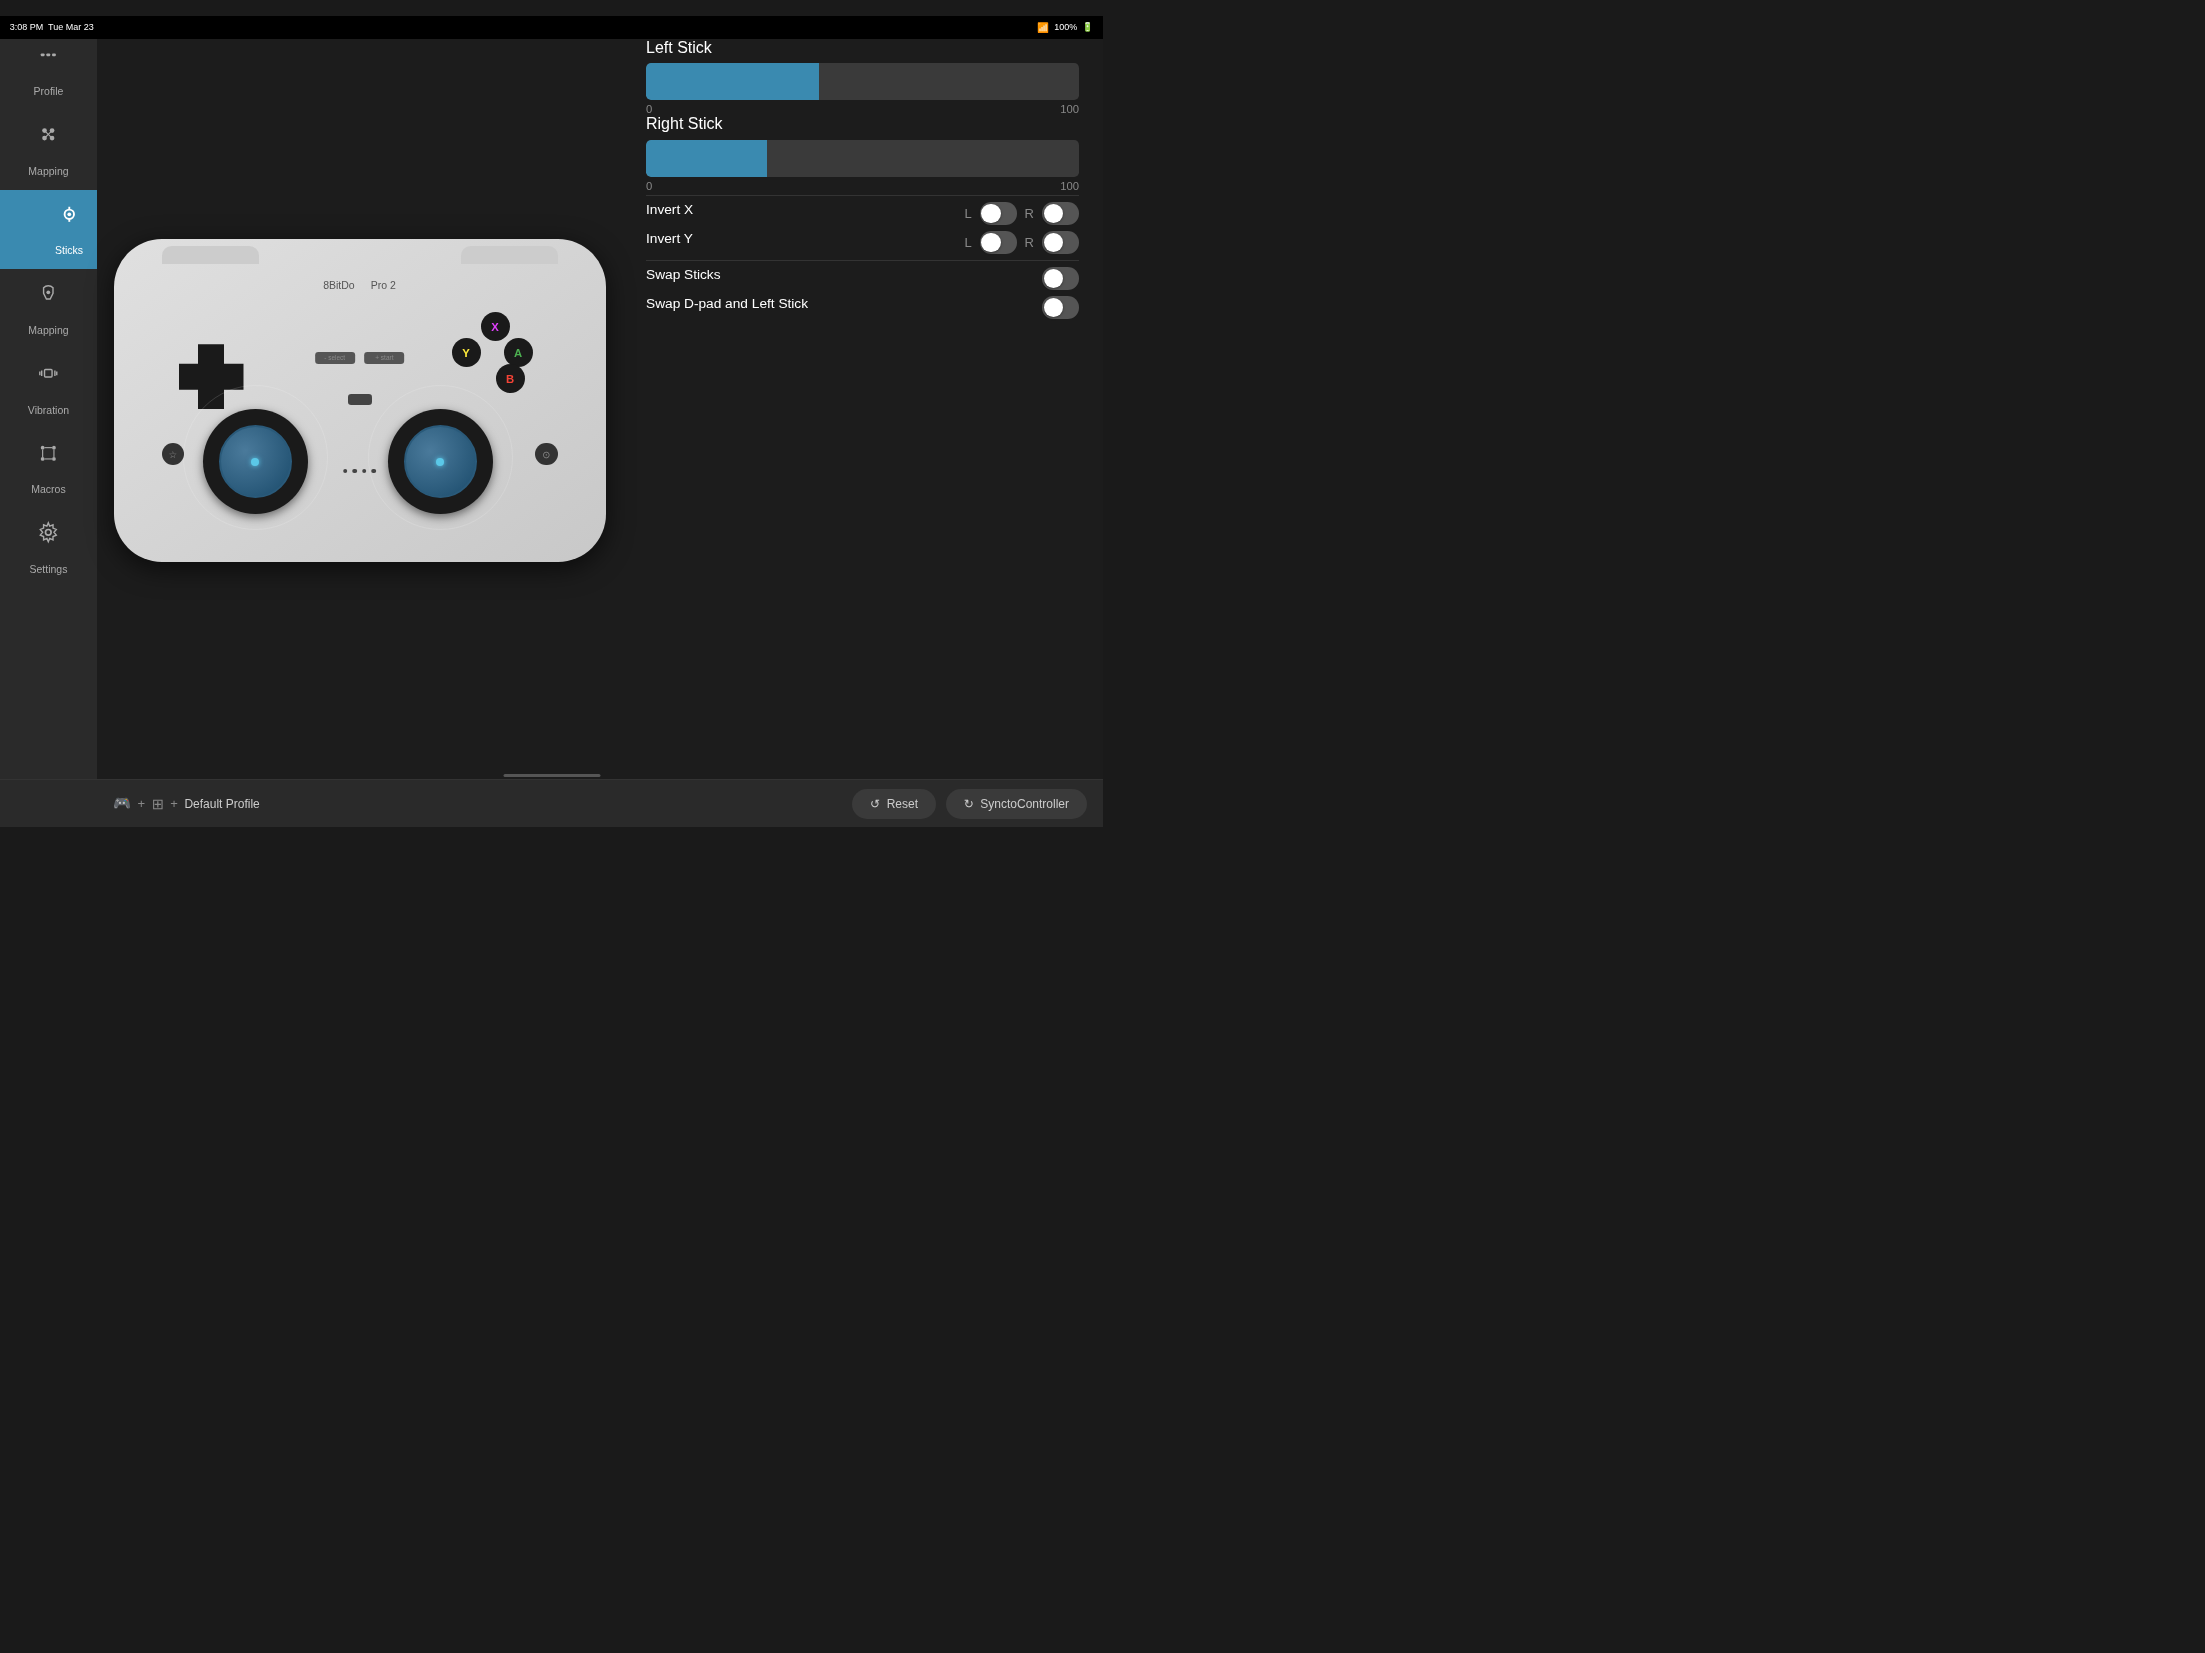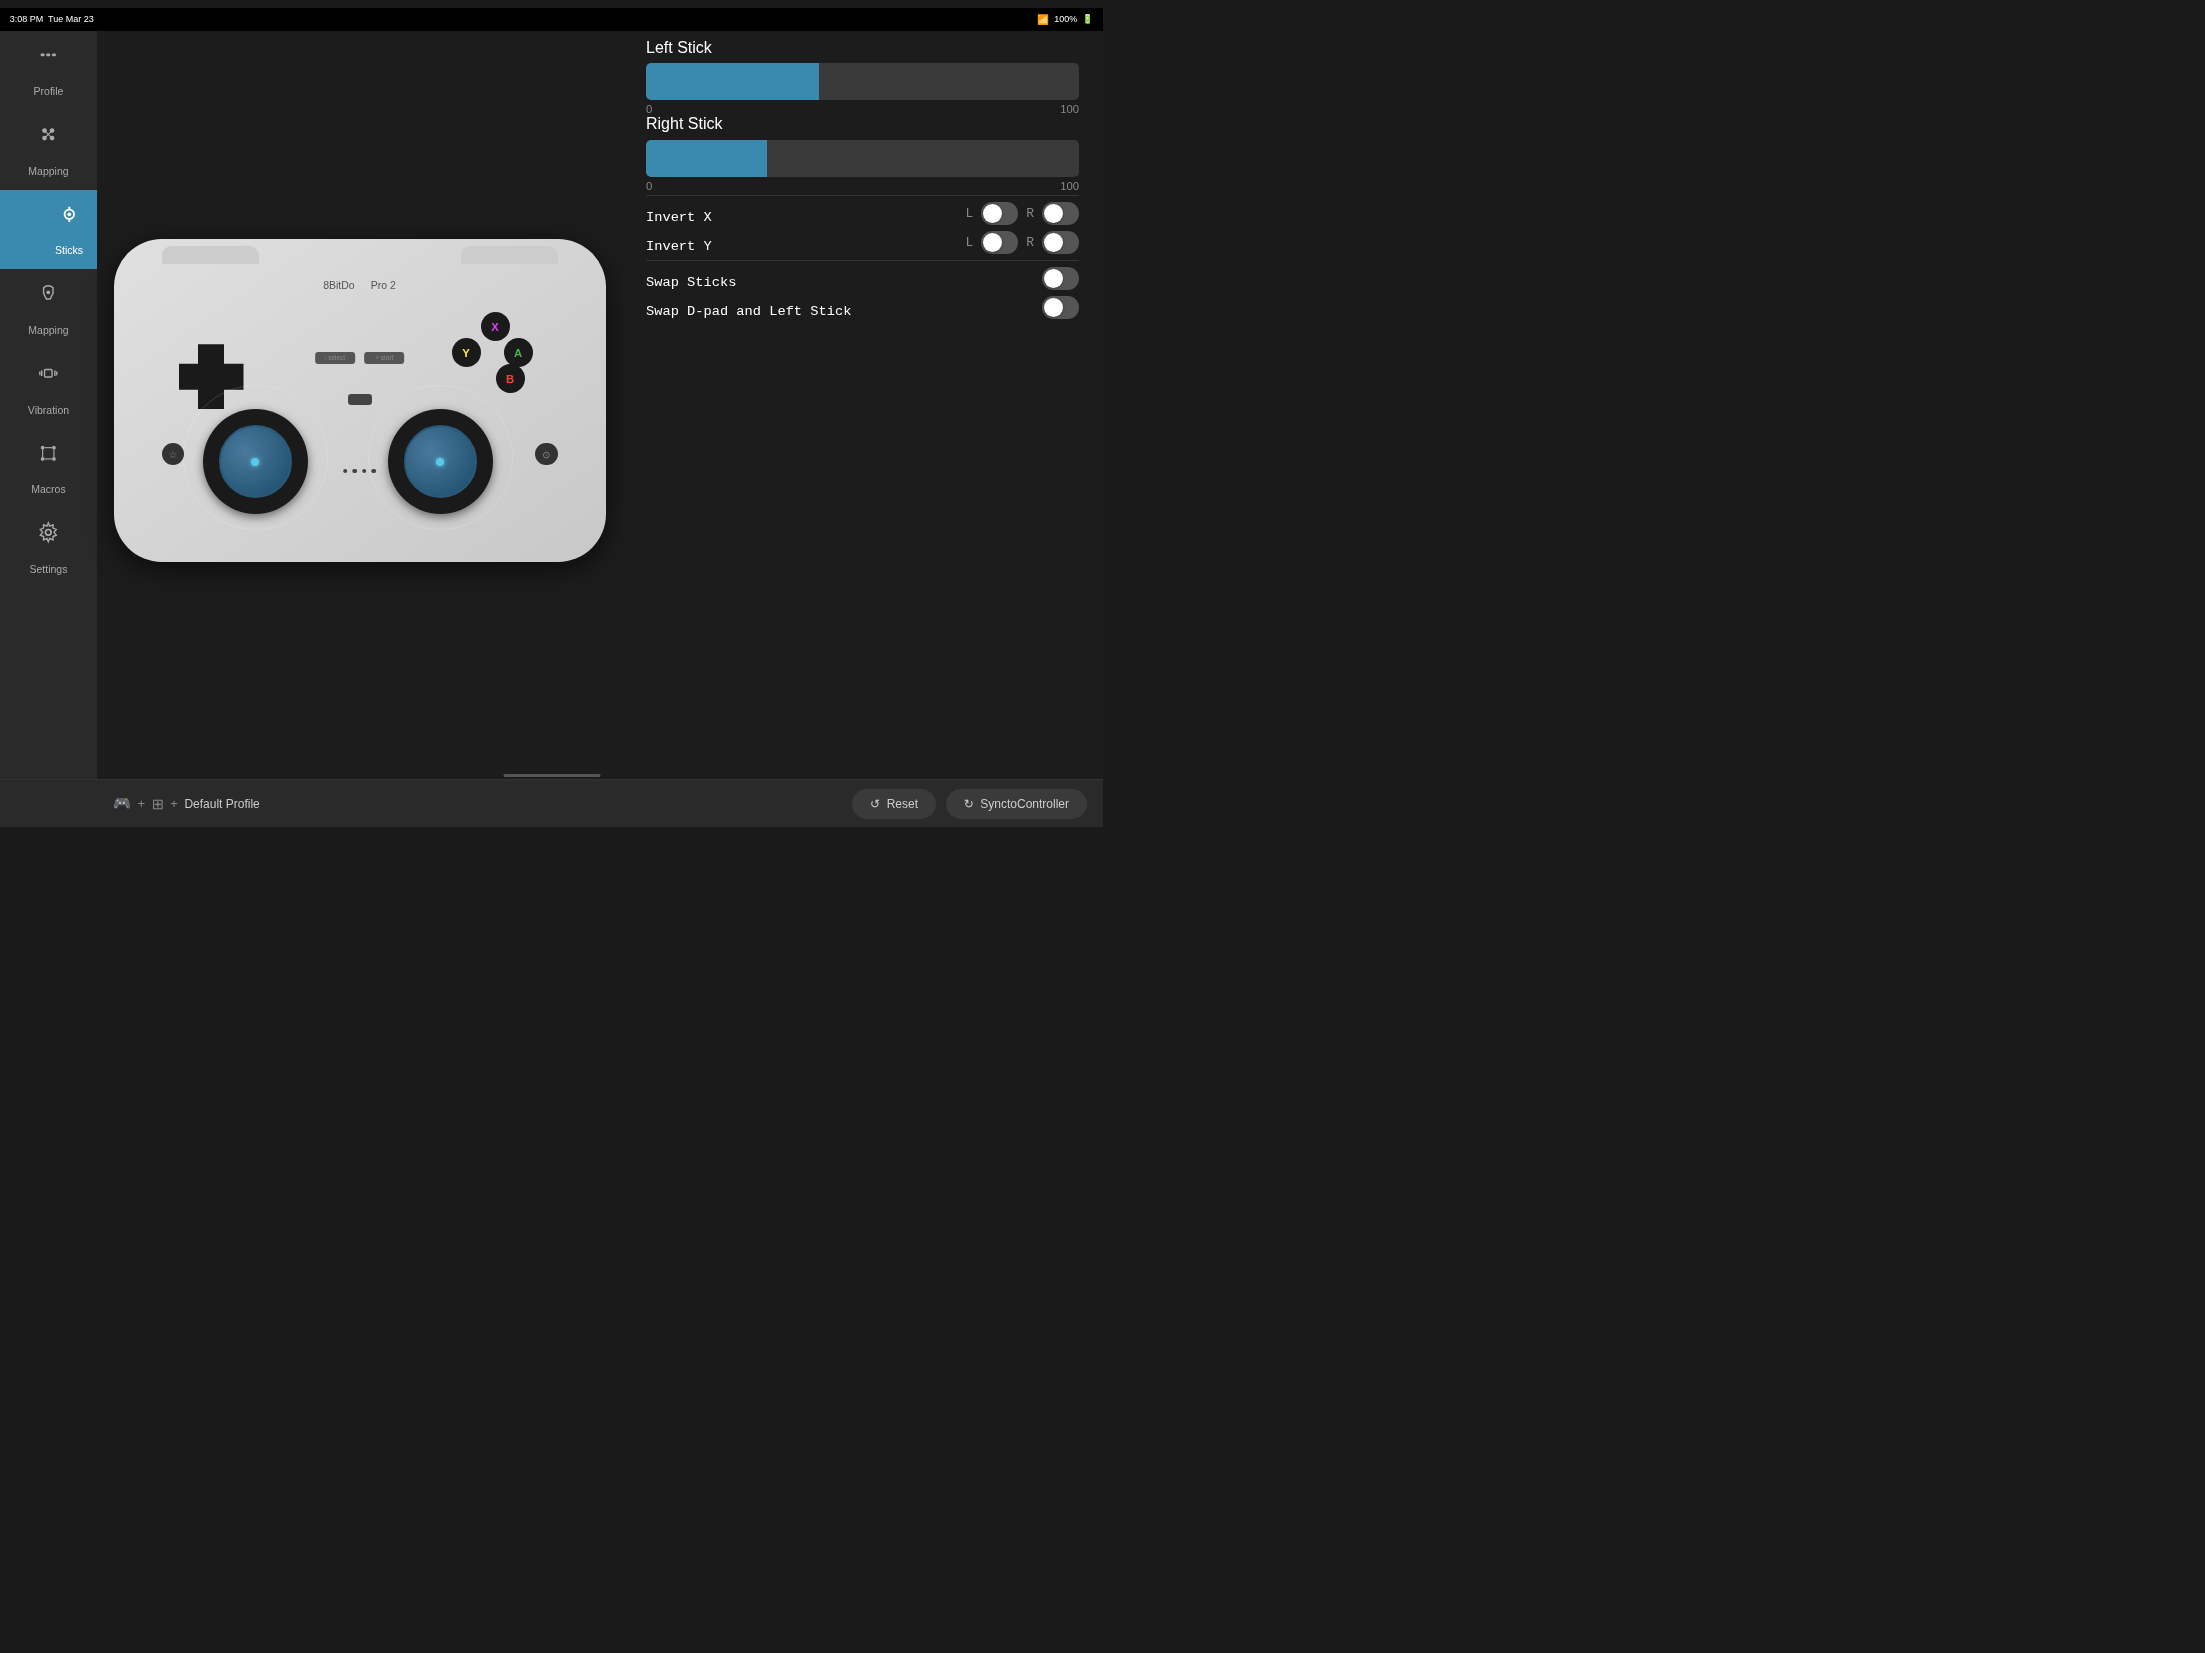--- a/index.html
+++ b/index.html
@@ -9,21 +9,21 @@
       font-family: -apple-system, BlinkMacSystemFont, 'Helvetica Neue', Arial, sans-serif;
       width: 1103px;
       height: 827px;
       overflow: hidden;
       position: relative;
     }
 
     
     .status-bar {
       position: absolute;
-      top: 8px; left: 0; right: 0;
+      top: 16px; left: 0; right: 0;
       height: 22.6px;
       background: #000;
       display: flex;
       align-items: center;
       justify-content: space-between;
       padding: 0 9.7px;
       font-size: 9px;
       color: #fff;
       z-index: 100;
     }
@@ -355,24 +355,23 @@
     
     .divider {
       height: 0.8px;
       background: #333;
       margin: 3.2px 0;
     }
 
     
     .toggle-row {
       display: flex;
-      align-items: flex-end;
+      align-items: flex-start;
       justify-content: space-between;
       padding: 3.2px 0;
-      font-family: Liberation Mono, monospace;
     }
     .toggle-label {
       font-size: 13.7px;
       color: #fff;
     }
     .toggle-group {
       display: flex;
       align-items: center;
       gap: 8px;
     }

